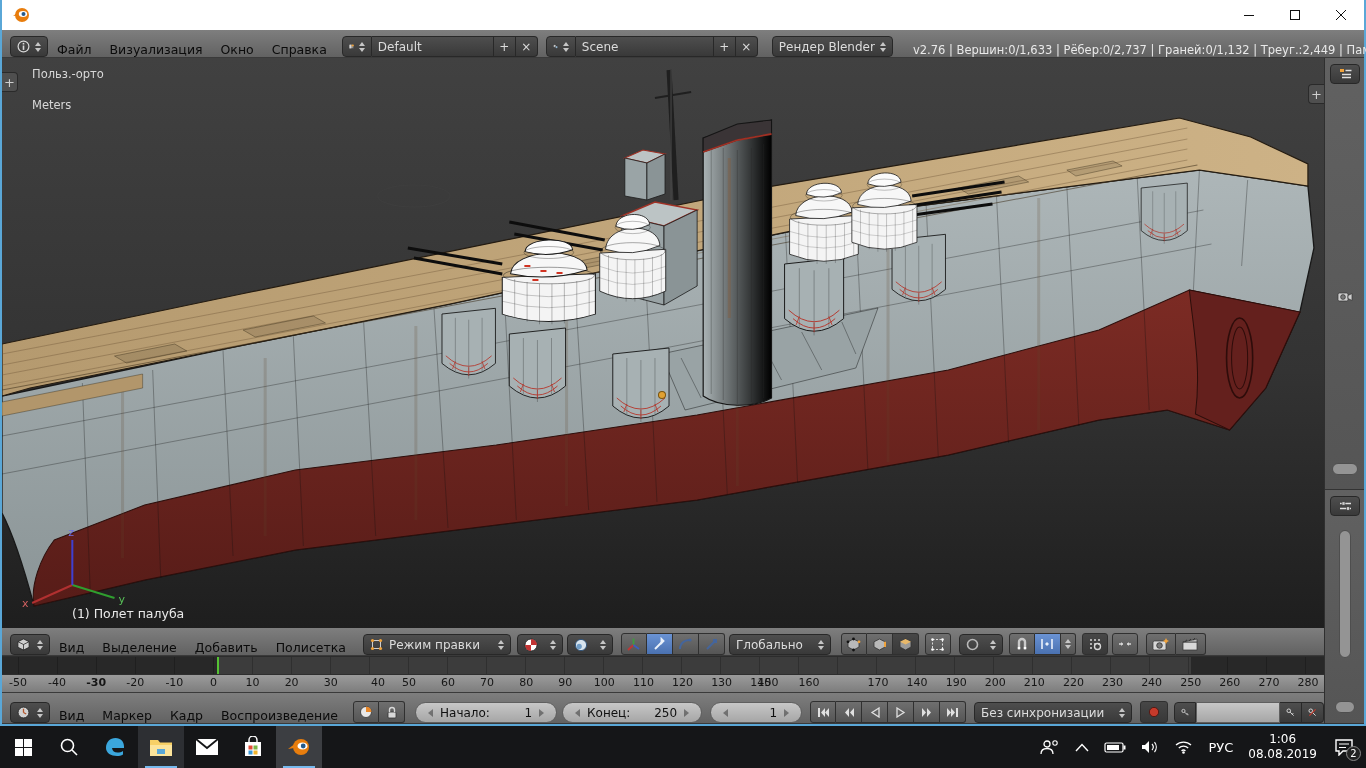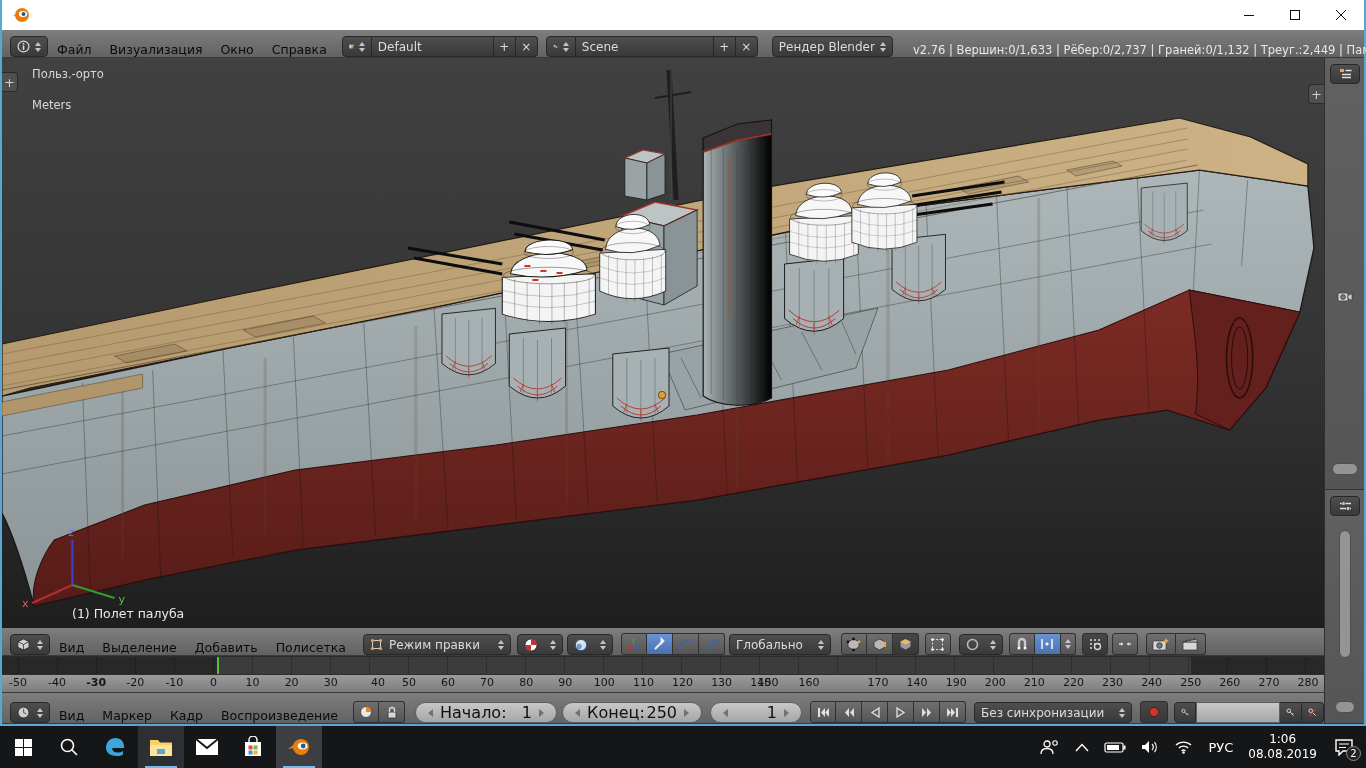--- a/index.html
+++ b/index.html
@@ -31,21 +31,21 @@
   .tbn{background:linear-gradient(#6f6f6f,#555);border:1px solid #303030;border-radius:3px;height:22px;min-width:26px;
     display:flex;align-items:center;justify-content:center;}
   .tbn.blue{background:linear-gradient(#6a93d4,#4a71b0);}
   .tbn.dark{background:linear-gradient(#474747,#383838);}
   .bgrp{display:flex;}
   .bgrp .tbn{border-radius:0;border-left-width:0;}
   .bgrp .tbn:first-child{border-radius:3px 0 0 3px;border-left-width:1px;}
   .bgrp .tbn:last-child{border-radius:0 3px 3px 0;}
   
   .pill{background:linear-gradient(#c7c7c7,#a6a6a6);border:1px solid #5f5f5f;border-radius:11px;height:21px;
-    display:flex;align-items:center;font-size:16px;color:#101010;padding:0 12px;position:relative;}
+    display:flex;align-items:center;font-size:12px;color:#101010;padding:0 12px;position:relative;}
   .pill .arrL{width:0;height:0;border-top:4px solid transparent;border-bottom:4px solid transparent;border-right:5px solid rgba(0,0,0,.38);margin-right:7px;}
   .pill .arrR{width:0;height:0;border-top:4px solid transparent;border-bottom:4px solid transparent;border-left:5px solid rgba(0,0,0,.38);margin-left:7px;}
   .pill .val{margin-left:auto;}
   
   .mainrow{flex:1;display:flex;min-height:0;}
   .leftcol{flex:1;display:flex;flex-direction:column;min-width:0;}
   .viewport{flex:1;position:relative;overflow:hidden;background:linear-gradient(#414141,#333 55%,#1e1e1e);}
   .vp-label{position:absolute;font-size:11.5px;color:#d8d8d8;}
   .plus-tab{position:absolute;width:16px;height:20px;background:#4f4f4f;border:1px solid #2a2a2a;color:#cfcfcf;
     font-size:13px;display:flex;align-items:center;justify-content:center;}

